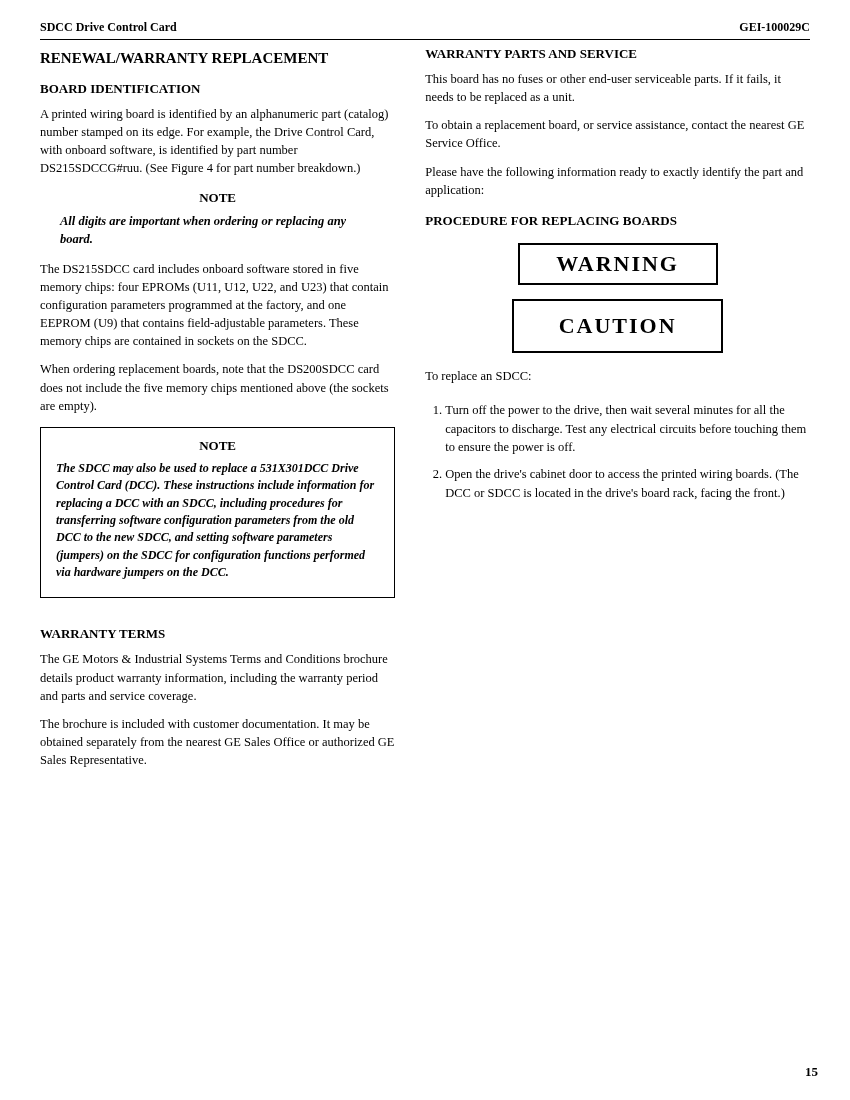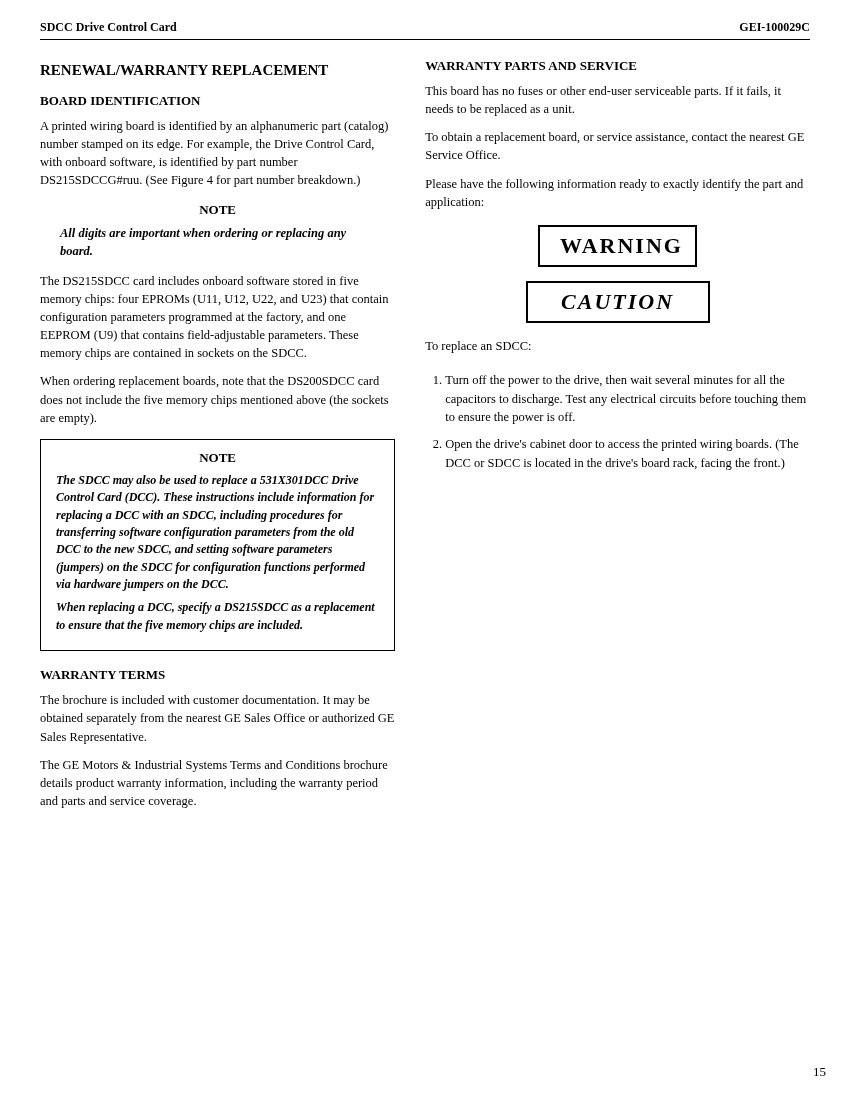--- a/index.html
+++ b/index.html
@@ -15,21 +15,21 @@
       width: 850px;
       min-height: 1100px;
       padding: 20px 40px 30px 40px;
       position: relative;
     }
     .header {
       display: flex;
       justify-content: space-between;
       border-bottom: 1.5px solid #000;
       padding-bottom: 4px;
-      margin-bottom: 18px;
+      margin-bottom: 6px;
       font-size: 12px;
     }
     .header-left { font-weight: bold; }
     .header-right { font-weight: bold; }
 
     .two-col {
       display: flex;
       gap: 30px;
     }
     .col-left {
@@ -92,34 +92,33 @@
     }
 
     .warning-box {
       border: 2.5px solid #000;
       padding: 6px 20px;
       text-align: center;
       font-size: 22px;
       font-weight: bold;
       letter-spacing: 2px;
       margin: 14px auto;
-      width: 159px;
+      width: 200px;
       display: block;
     }
     .caution-box {
       border: 2.5px solid #000;
-      padding: 6px 20px;
+      padding: 12px 20px;
       text-align: center;
       font-size: 22px;
       font-weight: bold;
       letter-spacing: 2px;
       margin: 14px auto;
-      width: 184px;
+      width: 211px;
       display: block;
-      font-style: italic;
     }
 
     ul {
       margin: 8px 0 10px 20px;
       font-size: 12.5px;
       line-height: 1.5;
     }
     ul li {
       margin-bottom: 4px;
     }
@@ -129,23 +128,23 @@
       font-size: 12.5px;
       line-height: 1.5;
     }
     ol li {
       margin-bottom: 8px;
     }
 
     .page-number {
       position: absolute;
       bottom: 20px;
-      right: 24px;
-      font-size: 13px;
-      font-weight: normal;
+      right: 32px;
+      font-size: 13px;
+      font-weight: bold;
     }
 
     .main-title {
       font-size: 15px;
       font-weight: bold;
       text-transform: uppercase;
       margin-bottom: 14px;
       margin-top: 4px;
     }
   </style>
@@ -174,37 +173,37 @@
         <div class="note-content italic-bold">All digits are important when ordering or replacing any board.</div>
       </div>
 
       <p>The DS215SDCC card includes onboard software stored in five memory chips: four EPROMs (U11, U12, U22, and U23) that contain configuration parameters programmed at the factory, and one EEPROM (U9) that contains field-adjustable parameters. These memory chips are contained in sockets on the SDCC.</p>
 
       <p>When ordering replacement boards, note that the DS200SDCC card does not include the five memory chips mentioned above (the sockets are empty).</p>
 
       <div class="note-box-bordered">
         <div class="note-title">NOTE</div>
         <p>The SDCC may also be used to replace a 531X301DCC Drive Control Card (DCC). These instructions include information for replacing a DCC with an SDCC, including procedures for transferring software configuration parameters from the old DCC to the new SDCC, and setting software parameters (jumpers) on the SDCC for configuration functions performed via hardware jumpers on the DCC.</p>
-        <p>When replacing a DCC, specify a DS215SDCC as a replacement to ensure that the five memory chips are included.</p>
-      </div>
-
-      <h3 style="margin-top:16px;">WARRANTY TERMS</h3>
+      </div>
+
+      <h3 style="margin-top:28px;">WARRANTY TERMS</h3>
+      <p>The GE Motors &amp; Industrial Systems Terms and Conditions brochure details product warranty information, including the warranty period and parts and service coverage.</p>
       <p>The brochure is included with customer documentation. It may be obtained separately from the nearest GE Sales Office or authorized GE Sales Representative.</p>
-      <p>The GE Motors &amp; Industrial Systems Terms and Conditions brochure details product warranty information, including the warranty period and parts and service coverage.</p>
 
     </div>
 
     <div class="col-right">
 
       <h3>WARRANTY PARTS AND SERVICE</h3>
       <p>This board has no fuses or other end-user serviceable parts. If it fails, it needs to be replaced as a unit.</p>
       <p>To obtain a replacement board, or service assistance, contact the nearest GE Service Office.</p>
       <p>Please have the following information ready to exactly identify the part and application:</p>
 
 
+      <h3 style="margin-top:14px;">PROCEDURE FOR REPLACING BOARDS</h3>
 
       <div class="warning-box">
         <span>WARNING</span>
       </div>
 
 
       <div class="caution-box">
         <span>CAUTION</span>
       </div>
 

